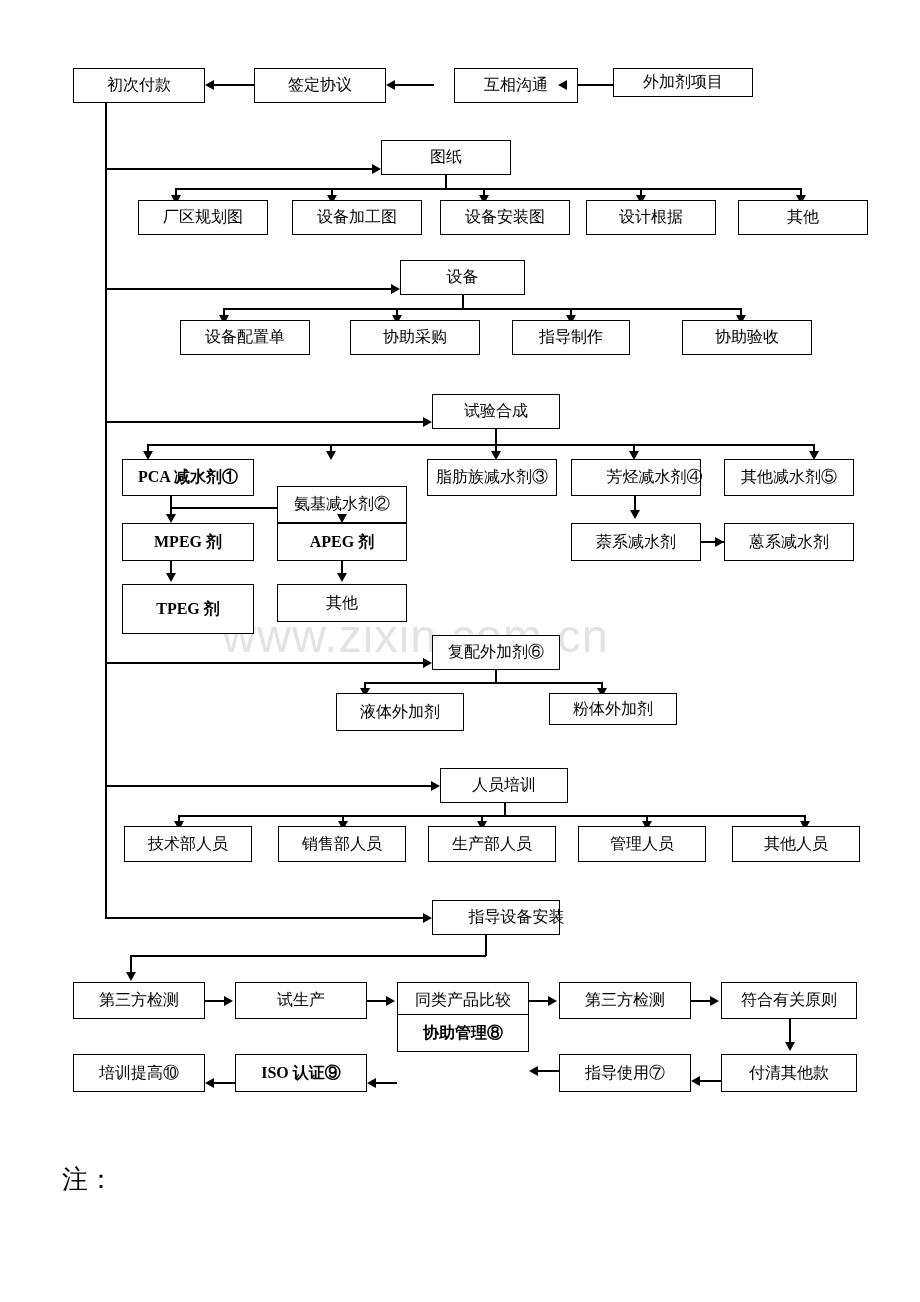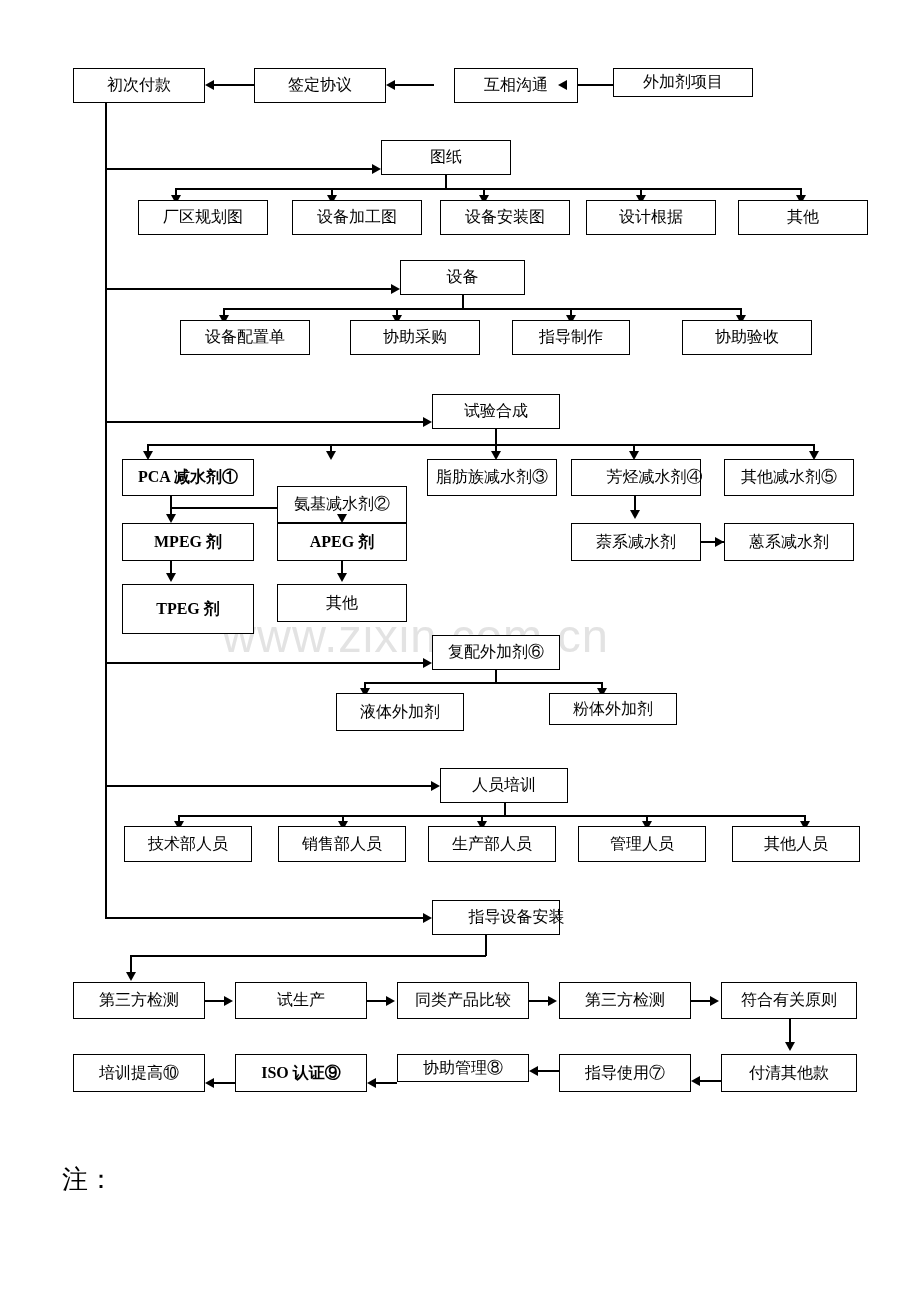--- a/index.html
+++ b/index.html
@@ -253,21 +253,21 @@
   <div class="hl" style="left:529px;top:1000px;width:21px;"></div>
   <div class="ar right" style="left:548px;top:996px;"></div>
   <div class="hl" style="left:691px;top:1000px;width:21px;"></div>
   <div class="ar right" style="left:710px;top:996px;"></div>
 
   <div class="vl" style="left:789px;top:1019px;height:26px;"></div>
   <div class="ar down" style="left:785px;top:1042px;"></div>
 
   <div class="box" style="left:73px;top:1054px;width:132px;height:38px;">培训提高⑩</div>
   <div class="box bold" style="left:235px;top:1054px;width:132px;height:38px;">ISO 认证⑨</div>
-  <div class="box" style="left:397px;top:1054px;width:132px;height:28px;">协助管理⑧</div>
+  <div class="box" style="left:397px;top:1014px;width:132px;height:38px;font-weight:bold;">协助管理⑧</div>
   <div class="box" style="left:559px;top:1054px;width:132px;height:38px;">指导使用⑦</div>
   <div class="box" style="left:721px;top:1054px;width:136px;height:38px;">付清其他款</div>
 
   <div class="hl" style="left:700px;top:1080px;width:21px;"></div>
   <div class="ar left" style="left:691px;top:1076px;"></div>
   <div class="hl" style="left:538px;top:1070px;width:21px;"></div>
   <div class="ar left" style="left:529px;top:1066px;"></div>
   <div class="hl" style="left:376px;top:1082px;width:21px;"></div>
   <div class="ar left" style="left:367px;top:1078px;"></div>
   <div class="hl" style="left:214px;top:1082px;width:21px;"></div>

